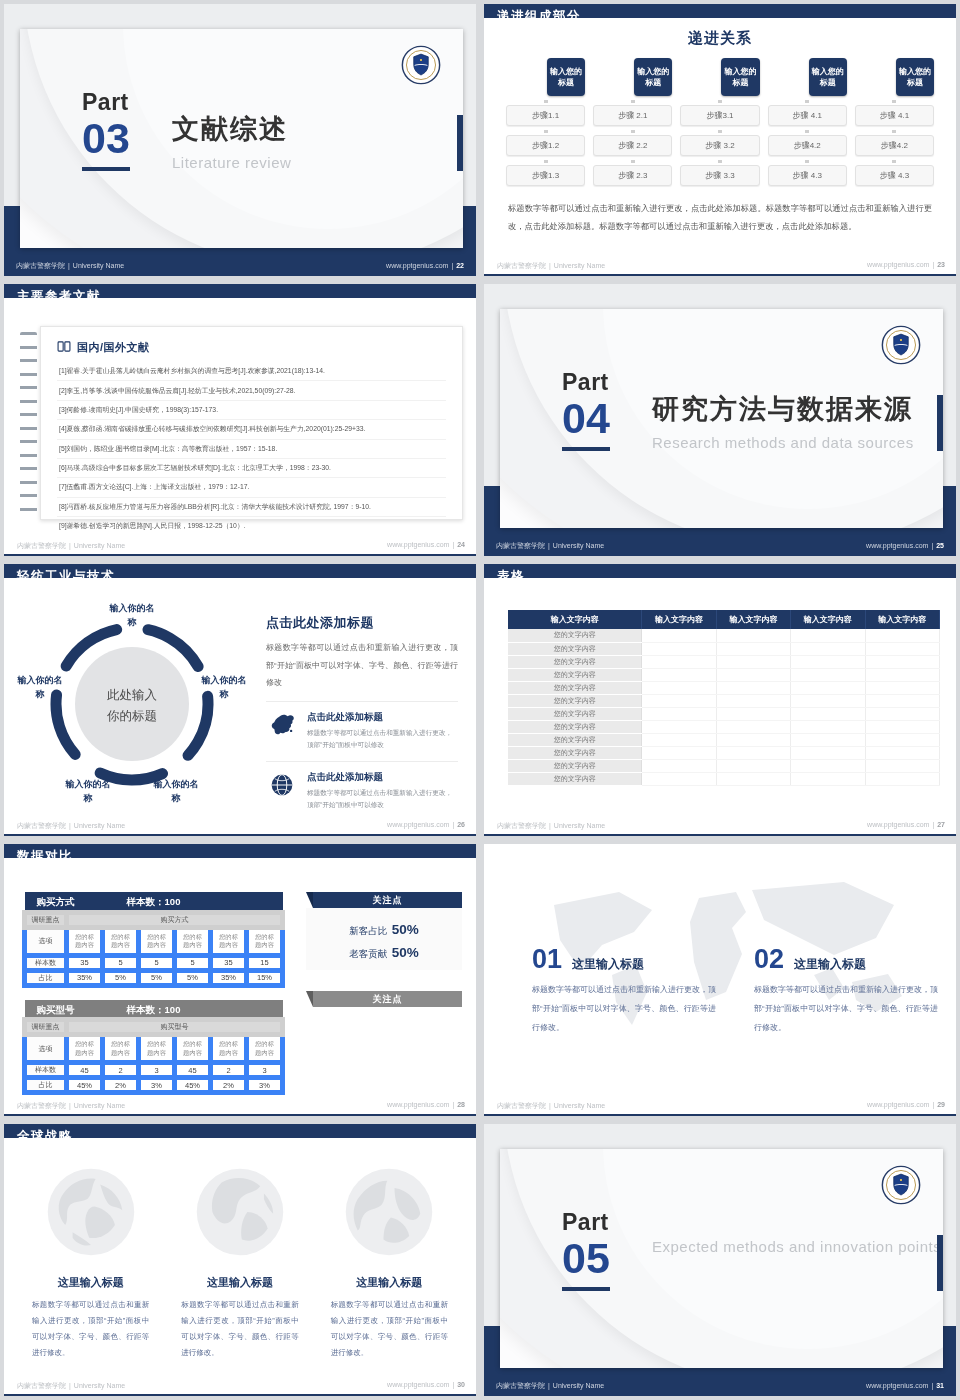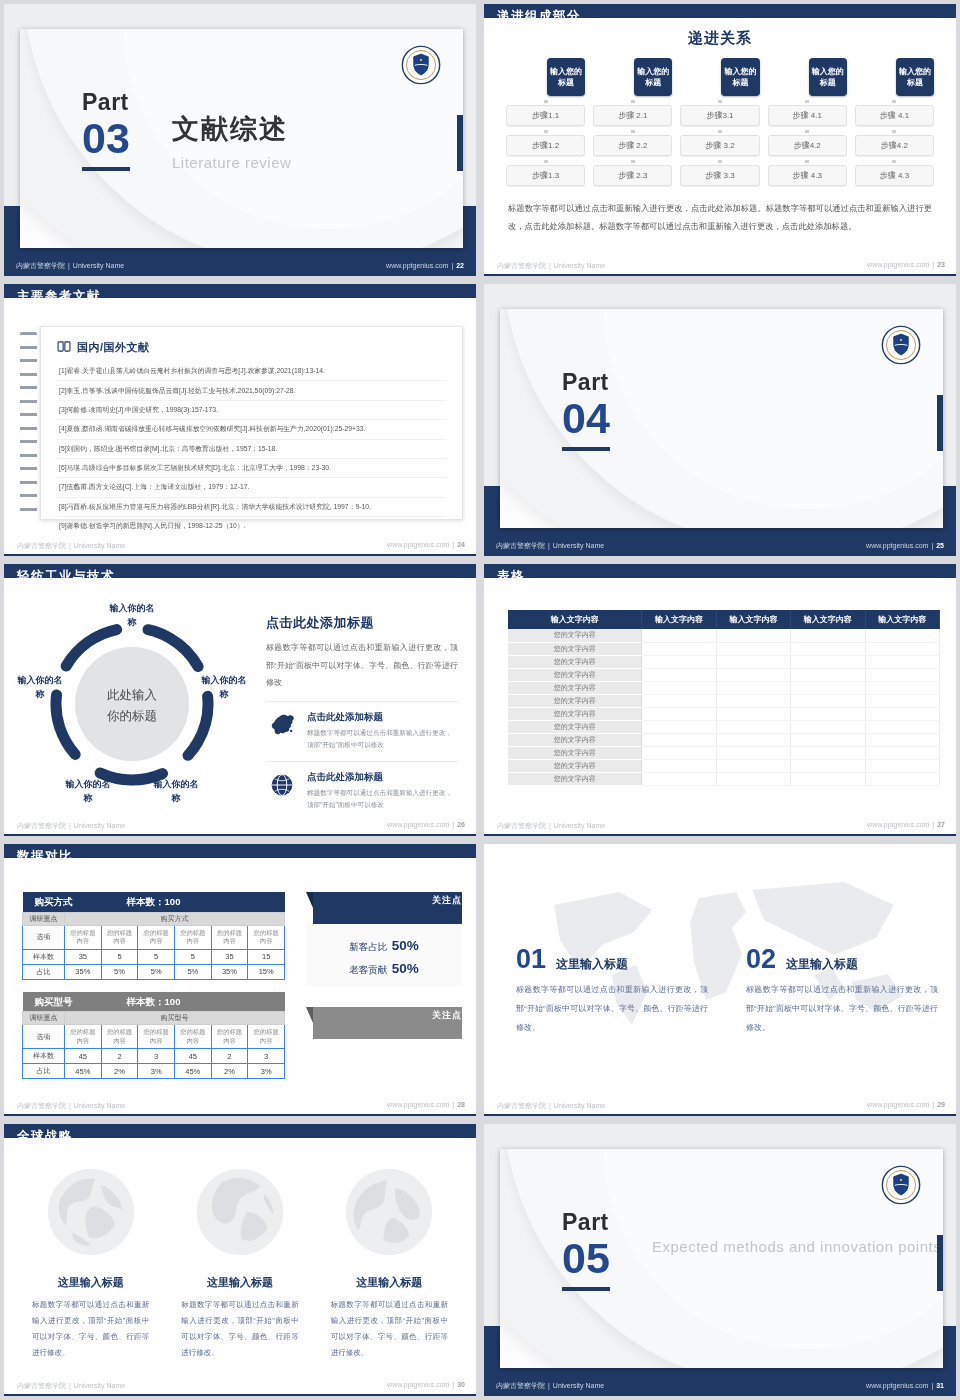--- a/index.html
+++ b/index.html
@@ -68,49 +68,49 @@
 
   
   .s6-table { position: absolute; left: 24px; right: 16px; top: 46px; border-collapse: collapse; table-layout: fixed; width: calc(100% - 40px); }
   .s6-table th { background: #1f3864; color: #fff; font-size: 8px; font-weight: 700; height: 19px; border-right: 1px solid #2c487a; }
   .s6-table td { height: 13px; border-right: 1px solid #ededed; border-bottom: 1px solid #f4f4f4; }
   .s6-c1 { background: #eaeaea; color: #777; font-size: 7px; text-align: center; border-bottom: 1px solid #fff !important; border-right: 1px solid #dedede !important; }
 
   
   .s7-left { position: absolute; left: 18px; top: 48px; width: 263px; }
   .s7-tab { width: 100%; border-collapse: collapse; table-layout: fixed; margin-bottom: 12px; }
-  .s7-tab td { border: 1px solid #3b82f6; text-align: center; }
+  .s7-tab td { border: 5px solid #3b82f6; text-align: center; }
   .s7-headbar { position: relative; height: 20px; color: #fff; font-size: 9.5px; font-weight: 700; border: none !important; }
   .s7-headbar.navy { background: #1f3864; }
   .s7-headbar.gray { background: #7f7f7f; }
   .s7-ht { position: absolute; left: 12px; top: 0; line-height: 20px; }
   .s7-hs { position: absolute; left: 0; right: 0; top: 0; line-height: 20px; text-align: center; }
   .s7-focusrow td { background: #d9d9d9; font-size: 7px; color: #555; height: 13px; border-color: #cfcfcf !important; }
   .s7-lab { font-size: 7px; color: #555; background: #fcfcfc; }
   .s7-opt { font-size: 6.3px; color: #888; line-height: 1.35; padding: 3px 4px; height: 23px; }
   .s7-val { font-size: 7.5px; color: #444; height: 15px; }
   .s7-right { position: absolute; left: 302px; right: 14px; top: 48px; }
-  .rib { position: relative; margin-left: 7px; height: 32px; line-height: 16px; text-align: right; color: #fff; font-size: 9px; font-weight: 700; letter-spacing: 1px; }
+  .rib { position: relative; margin-left: 7px; height: 16px; line-height: 16px; text-align: center; color: #fff; font-size: 9px; font-weight: 700; letter-spacing: 1px; }
   .rib::before { content: ''; position: absolute; left: -7px; top: 0; border-top: 16px solid transparent; }
   .rib.navy { background: #1f3864; } .rib.navy::before { border-top-color: #152a4e; border-left: 7px solid transparent; border-top-style: solid; border-top-width: 16px; }
   .rib.navy::before { border-top: 16px solid #152a4e; border-left: 7px solid transparent; }
   .rib.gray { background: #8b8b8b; } .rib.gray::before { border-top: 16px solid #5e5e5e; border-left: 7px solid transparent; }
   .panel-body { background: #fafafa; }
   .pa-body { height: 62px; text-align: center; padding-top: 12px; }
   .pa-line { margin-bottom: 5px; color: #1f3864; }
   .pa-lab { font-size: 9.5px; }
   .pa-val { font-size: 13.5px; font-weight: 700; }
   .pb-body { padding: 10px 9px 9px; }
   .pb-line { font-size: 8.5px; color: #333; margin-bottom: 9px; }
   .pb-bold { font-weight: 700; }
   .pb-opts { display: grid; grid-template-columns: 1fr 1fr; gap: 5px 4px; font-size: 8px; color: #555; margin-top: 10px; }
 
   
   .s8-map { position: absolute; left: 0; right: 0; top: 26px; bottom: 0; }
-  .s8-items { position: absolute; left: 32px; right: 18px; top: 100px; display: flex; gap: 38px; }
+  .s8-items { position: absolute; left: 48px; right: 18px; top: 100px; display: flex; gap: 38px; }
   .s8-item { flex: 1; }
   .s8-head { display: flex; align-items: baseline; gap: 10px; }
   .s8-num { font-size: 27px; font-weight: 700; color: #24478f; }
   .s8-ttl { font-size: 12px; font-weight: 700; color: #1f3864; }
   .s8-body { margin-top: 6px; font-size: 8px; color: #5a6c93; line-height: 2.35; text-align: justify; }
 
   
   .s9-cols { position: absolute; left: 28px; right: 28px; top: 42px; display: flex; gap: 32px; }
   .s9-col { flex: 1; text-align: center; }
   .s9-ttl { margin-top: 13px; font-size: 11px; font-weight: 700; color: #1f3864; }
@@ -239,20 +239,24 @@
             <path d="M22 10 L30 13 V21 C30 27.5 26.5 30.8 22 33 C17.5 30.8 14 27.5 14 21 V13 Z" fill="#1c3f86" stroke="#0e2a5e" stroke-width="0.8"></path>
             <path d="M15 22 C18 20.5 26 20.5 29 22 L29 23 C26 21.5 18 21.5 15 23 Z" fill="#fff" opacity="0.9"></path>
             <circle cx="22" cy="16.5" r="1.2" fill="#ffd24a"></circle>
           </svg>
       </div>
       <div class="d-part">
         <div class="d-part-label">Part</div>
         <div class="d-part-num">04</div>
         <div class="d-underline"></div>
       </div>
+      <div class="d-titles">
+        <div class="d-title">研究方法与数据来源</div>
+        <div class="d-sub">Research methods and data sources</div>
+      </div>
       <div class="d-sidebar"></div>
     </div>
     <footer class="d-footer">
       <div><span>内蒙古警察学院</span><span class="f-sep">|</span><span>University Name</span></div>
       <div><span>www.pptgenius.com</span><span class="f-sep">|</span><span class="f-page">25</span></div>
     </footer>
   </section>
 
   <section class="slide content">
     <header class="c-header">轻纺工业与技术</header>

